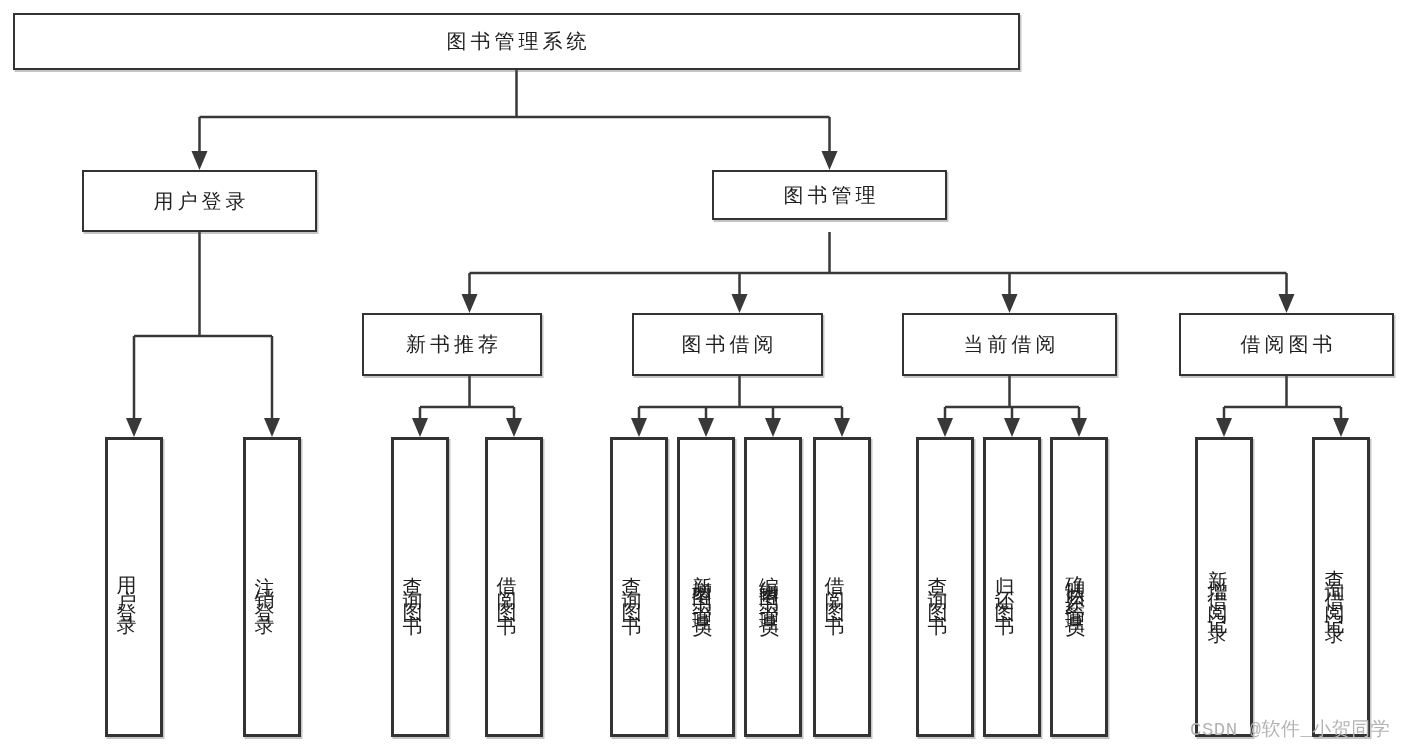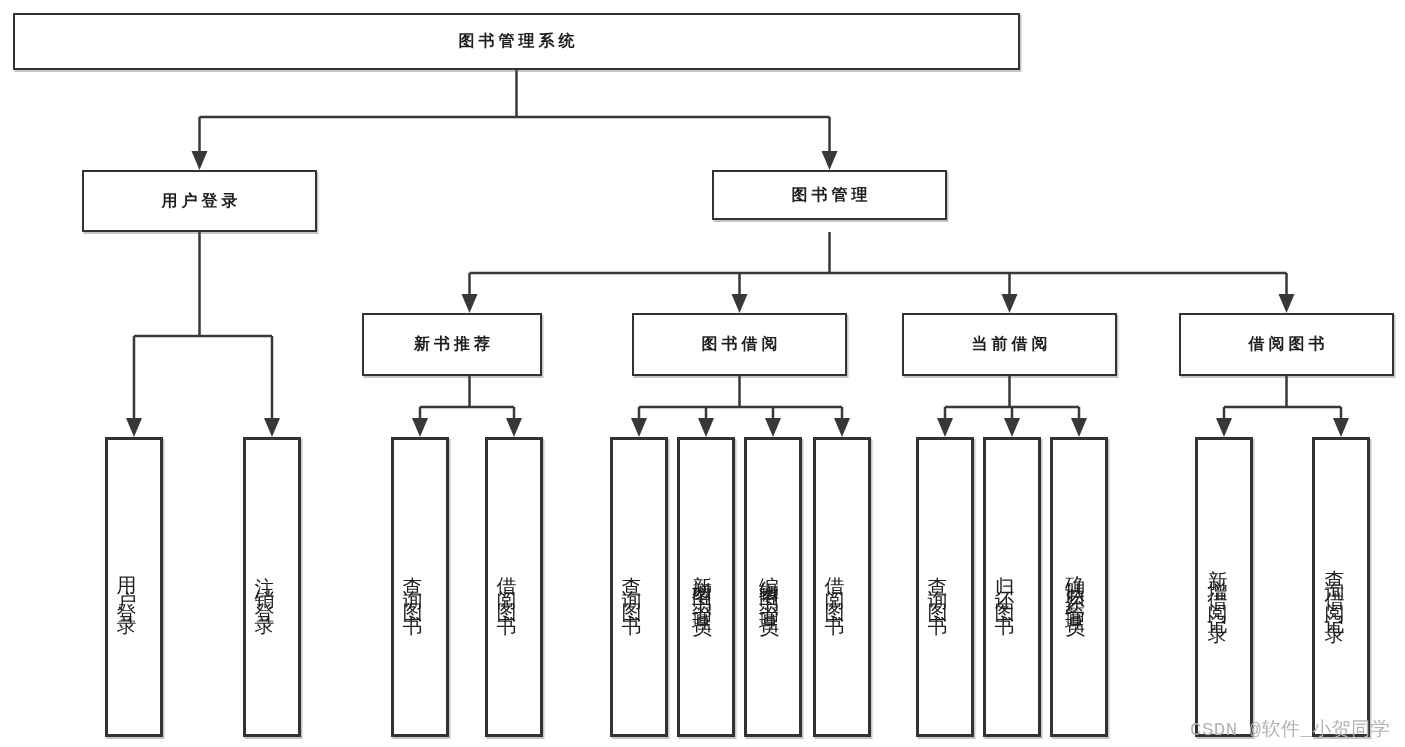--- a/index.html
+++ b/index.html
@@ -25,25 +25,24 @@
     box-sizing: border-box;
     background: #ffffff;
     border: 2.5px solid #333333;
     display: flex;
     align-items: center;
     justify-content: center;
     color: #1e1e1e;
     box-shadow: 1.5px 2px 0 rgba(90,90,90,0.35);
   }
   .node .lbl {
-    font-size: 16px;
+    font-size: 20px;
     letter-spacing: 4px;
     text-indent: 4px;
     white-space: nowrap;
-    font-weight: bold;
   }
   .leaf {
     border-width: 3px;
     top: 437px;
     width: 58px;
     height: 300px;
   }
   .leaf .vlbl {
     writing-mode: vertical-rl;
     text-orientation: mixed;
@@ -52,21 +51,21 @@
   }
   .ls4 .vlbl { letter-spacing: 13px; margin-block-end: -13px; }
   .ls6 .vlbl { letter-spacing: 11px; margin-block-end: -11px; }
   .ls9 .vlbl { letter-spacing: 6px;  margin-block-end: -6px; }
 
   
   #n-root   { left: 13px;  top: 13px;  width: 1007px; height: 57px; }
   #n-login  { left: 82px;  top: 170px; width: 235px;  height: 62px; }
   #n-mgmt   { left: 712px; top: 170px; width: 235px;  height: 50px; }
   #n-newbk  { left: 362px; top: 313px; width: 180px;  height: 63px; }
-  #n-borrow { left: 632px; top: 313px; width: 215px;  height: 63px; }
+  #n-borrow { left: 632px; top: 313px; width: 191px;  height: 63px; }
   #n-curr   { left: 902px; top: 313px; width: 215px;  height: 63px; }
   #n-rec    { left: 1179px;top: 313px; width: 215px;  height: 63px; }
 
   #lf-g1-0 { left: 105px; }
   #lf-g1-1 { left: 243px; }
   #lf-g2-0 { left: 391px; }
   #lf-g2-1 { left: 485px; }
   #lf-g3-0 { left: 610px; }
   #lf-g3-1 { left: 677px; }
   #lf-g3-2 { left: 744px; }

